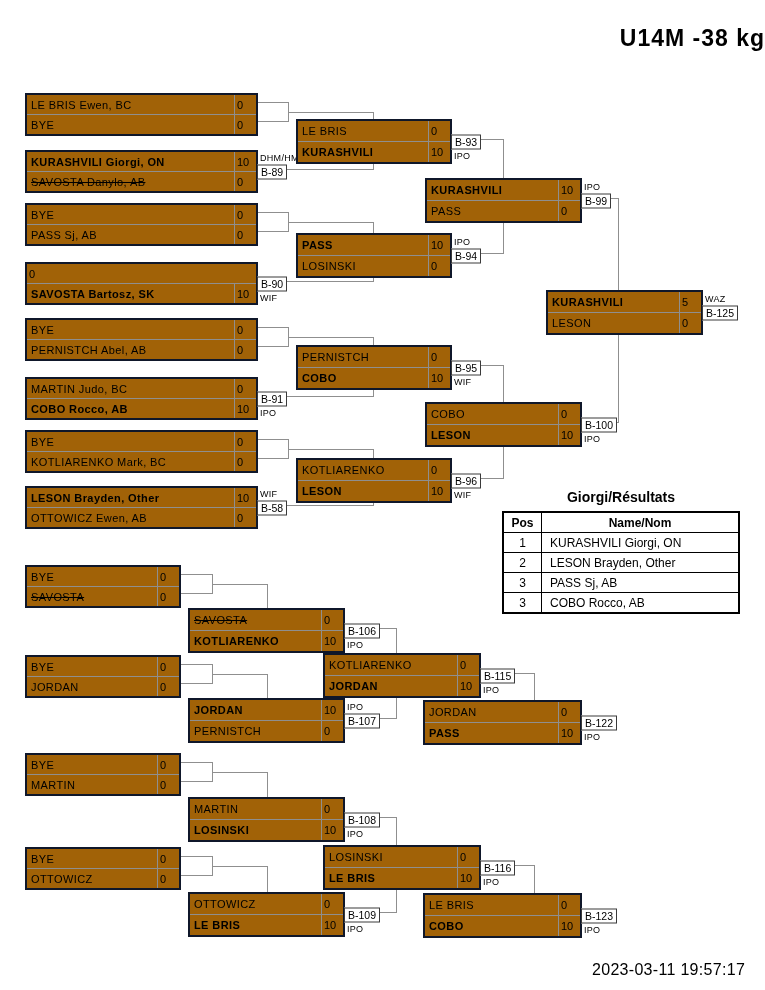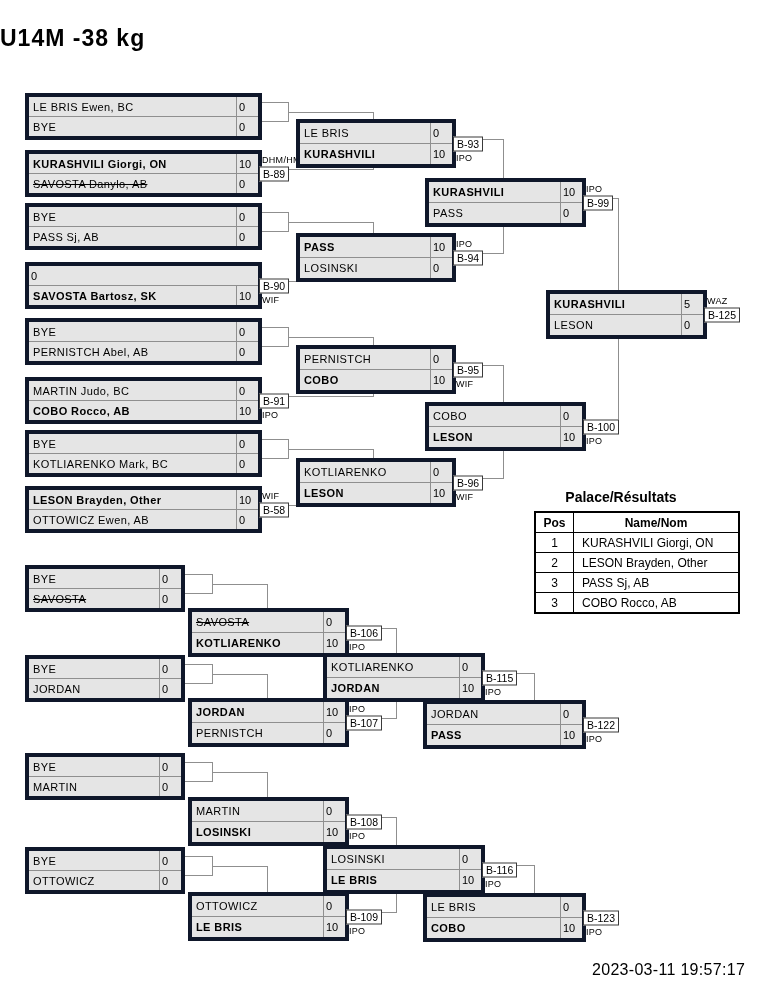--- a/index.html
+++ b/index.html
@@ -1,22 +1,22 @@
 <!DOCTYPE html>
 <html><head>
 <meta charset="utf-8">
 <style>
   html,body{margin:0;padding:0;}
   body{width:765px;height:990px;background:#ffffff;position:relative;
        font-family:"Liberation Sans", sans-serif;color:#000;}
   .page{position:absolute;inset:0;overflow:hidden;}
-  .title{position:absolute;left:0;right:0;top:25px;text-align:left;
+  .title{position:absolute;left:0;right:0;top:25px;text-align:right;
          font-size:23px;font-weight:bold;letter-spacing:1px;}
   
-  .match{position:absolute;background:#e5e5e5;border:4px solid #0f172a;z-index:2;}
+  .match{position:absolute;background:#a16207;border:2px solid #0f172a;z-index:2;}
   .mrow{display:flex;height:19px;border-bottom:1px solid #8f8f8f;}
   .match .mrow:last-of-type{border-bottom:none;}
   .h20 .mrow{height:20px;}
   .nm{flex:1;display:flex;align-items:center;padding-left:4px;font-size:11px;
       letter-spacing:0.4px;white-space:nowrap;overflow:hidden;
       border-right:1px solid #8f8f8f;}
   .sc{width:19px;display:flex;align-items:center;padding-left:2px;font-size:11px;overflow:hidden;}
   .win{font-weight:bold;}
   .out{text-decoration:line-through;}
   .code{position:absolute;left:calc(100% + 1px);top:50%;transform:translateY(-50%);
@@ -24,21 +24,21 @@
         padding:0 3px;white-space:nowrap;z-index:3;}
   .rlabel{position:absolute;left:calc(100% + 4px);font-size:9px;letter-spacing:0.3px;
           white-space:nowrap;z-index:3;}
   .rlabel.above{bottom:calc(50% + 9px);}
   .rlabel.below{top:calc(50% + 9px);}
   
   .ln{position:absolute;background:#8f8f8f;z-index:1;}
   
   .results{position:absolute;left:502px;top:489px;width:238px;z-index:2;}
   .rtitle{text-align:center;font-weight:bold;font-size:14px;margin-bottom:6px;}
-  .rtable{border:2px solid #000;background:#fff;margin-left:32px;}
+  .rtable{border:2px solid #000;background:#fff;}
   .rhead,.rrow{display:flex;height:19px;align-items:center;border-top:1px solid #000;font-size:12px;}
   .rhead{border-top:none;font-weight:bold;}
   .rpos{width:37px;text-align:center;border-right:1px solid #000;height:100%;
         display:flex;align-items:center;justify-content:center;}
   .rname{flex:1;padding-left:8px;white-space:nowrap;overflow:hidden;}
   .rhead .rname{justify-content:center;text-align:center;padding-left:0;display:flex;align-items:center;}
   
   .footer-left{position:absolute;left:8px;top:961px;font-size:11px;letter-spacing:0.3px;}
   .footer-right{position:absolute;left:592px;top:961px;font-size:16px;letter-spacing:0.3px;}
 </style>
@@ -377,21 +377,21 @@
       </div>
     <div class="mrow">
         <span class="nm win">COBO</span>
         <span class="sc">10</span>
       </div>
     <span class="code">B-123</span>
     <span class="rlabel below">IPO</span>
   </div>
 
   <div class="results">
-    <div class="rtitle">Palace/Résultats</div>
+    <div class="rtitle">Giorgi/Résultats</div>
     <div class="rtable">
       <div class="rhead">
         <span class="rpos">Pos</span>
         <span class="rname">Name/Nom</span>
       </div>
       <div class="rrow">
         <span class="rpos">1</span>
         <span class="rname">KURASHVILI Giorgi, ON</span>
       </div>
       <div class="rrow">

